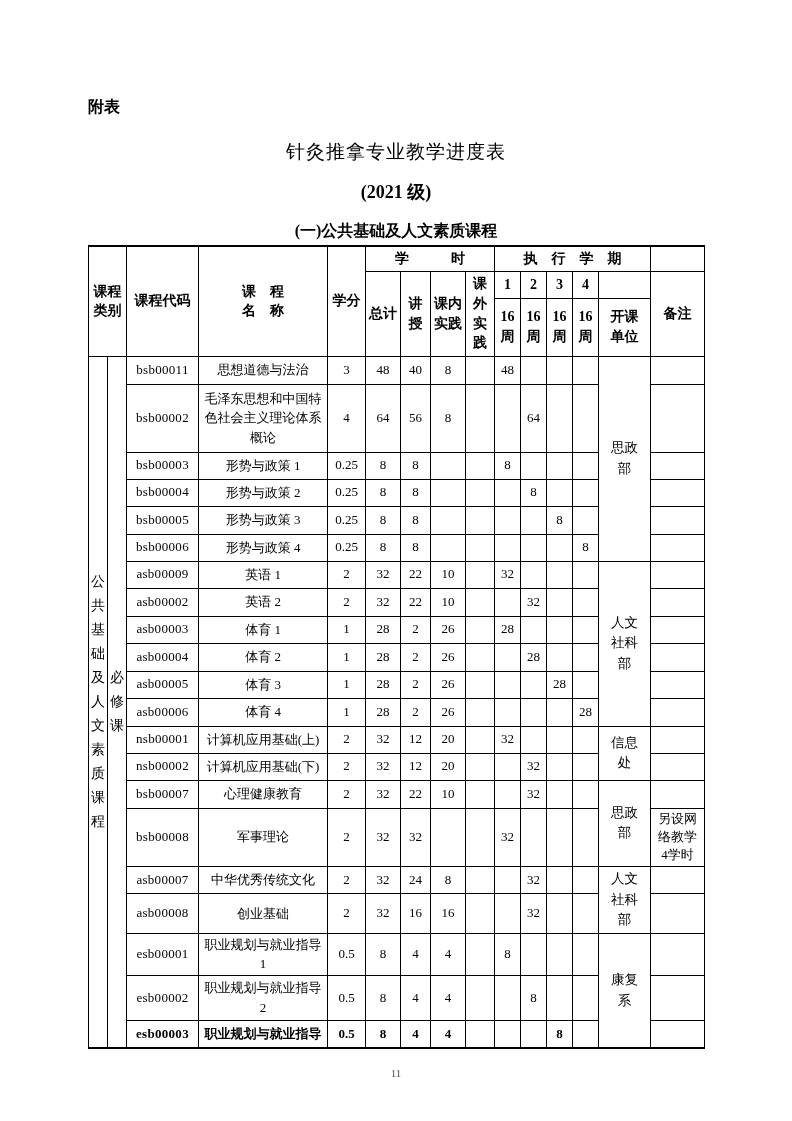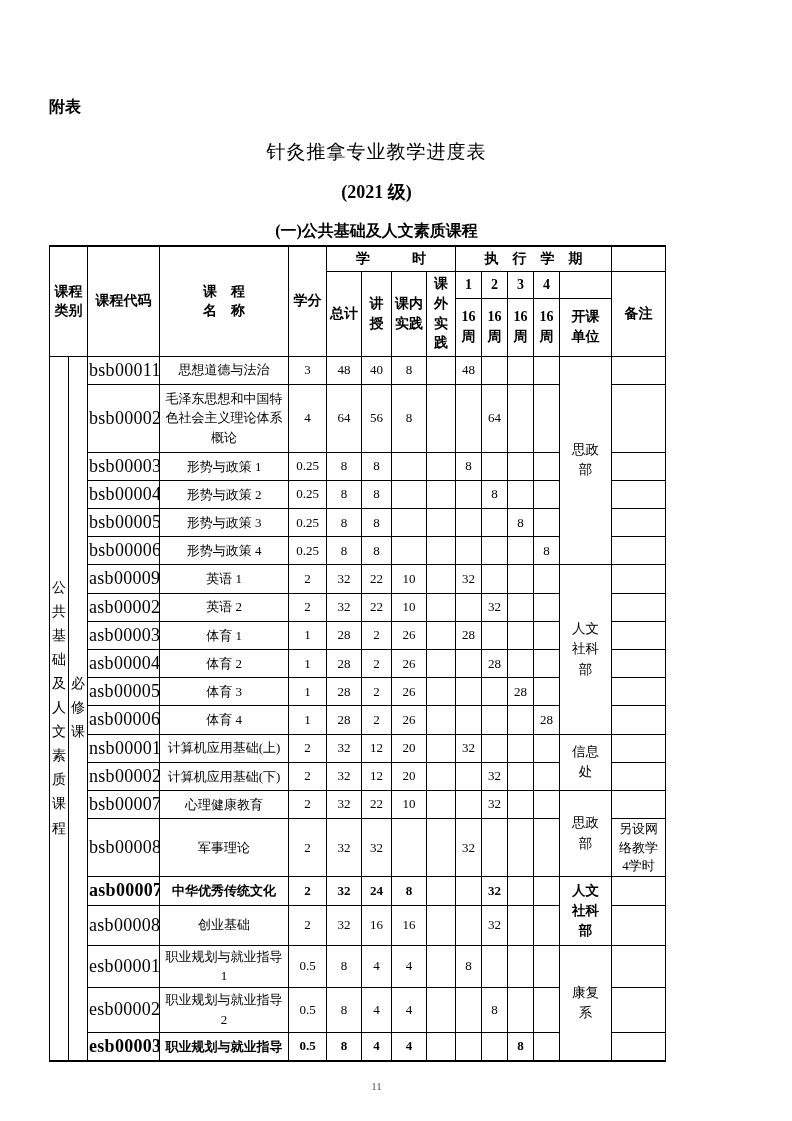--- a/index.html
+++ b/index.html
@@ -1,40 +1,40 @@
 <!DOCTYPE html>
 <html><head>
 <meta charset="utf-8">
 <style>
   * { margin:0; padding:0; box-sizing:border-box; }
   html,body { background:#ffffff; }
   body {
     width:792px; height:1121px; position:relative; overflow:hidden;
     color:#000; font-family:"Liberation Serif","DejaVu Serif",serif;
   }
-  .page { padding:97px 88px 0 49px; }
+  .page { padding:97px 88px 0 88px; }
   .appendix { font-size:16px; font-weight:bold; }
   .title { text-align:center; font-size:19px; font-weight:normal; margin-top:21px; letter-spacing:1px; }
   .subtitle { text-align:center; font-size:18px; font-weight:bold; margin-top:15px; }
   .section-title { text-align:center; font-size:16px; font-weight:bold; margin-top:17px; margin-bottom:3px; }
 
   table.schedule {
     border-collapse:collapse; table-layout:fixed; width:616px;
     border:1.5px solid #000; border-top-width:2.5px; border-bottom-width:2.5px;
   }
   .schedule th, .schedule td {
     border:1px solid #000; text-align:center; vertical-align:middle;
     white-space:pre-line; padding:1px; font-size:14px; line-height:1.4; overflow:hidden;
   }
   thead th { font-weight:bold; font-size:13.5px; line-height:1.45; }
   tr.hr-a th { height:25px; }
   tr.hr-b th { height:27px; }
   tr.hr-c th { height:58px; }
   td.cat  { font-size:14px; word-break:break-all; line-height:1.72; padding:0; }
-  td.code { font-size:18px; letter-spacing:.3px; }
+  td.code { font-size:13px; letter-spacing:.3px; }
   td.name { font-size:13px; padding:1px 0; line-height:1.5; }
   td.num  { font-size:13px; }
   td.unit { font-size:13.5px; line-height:1.5; }
   td.remark { font-size:13px; line-height:1.42; }
   .page-number { text-align:center; font-size:11px; color:#555; margin-top:18px; }
 </style>
 </head>
 <body>
 
 <div class="page">
@@ -335,21 +335,21 @@
           <td class="num"></td>
           <td class="num"></td>
           <td class="num">32</td>
           <td class="num"></td>
           <td class="num"></td>
           <td class="num"></td>
           <td class="remark">另设网
 络教学
 4学时</td>
         </tr>
-        <tr style="height: 27px; font-weight: bold;">
+        <tr style="height: 27px;">
           <td class="code">asb00007</td>
           <td class="name">中华优秀传统文化</td>
           <td class="num">2</td>
           <td class="num">32</td>
           <td class="num">24</td>
           <td class="num">8</td>
           <td class="num"></td>
           <td class="num"></td>
           <td class="num">32</td>
           <td class="num"></td>

